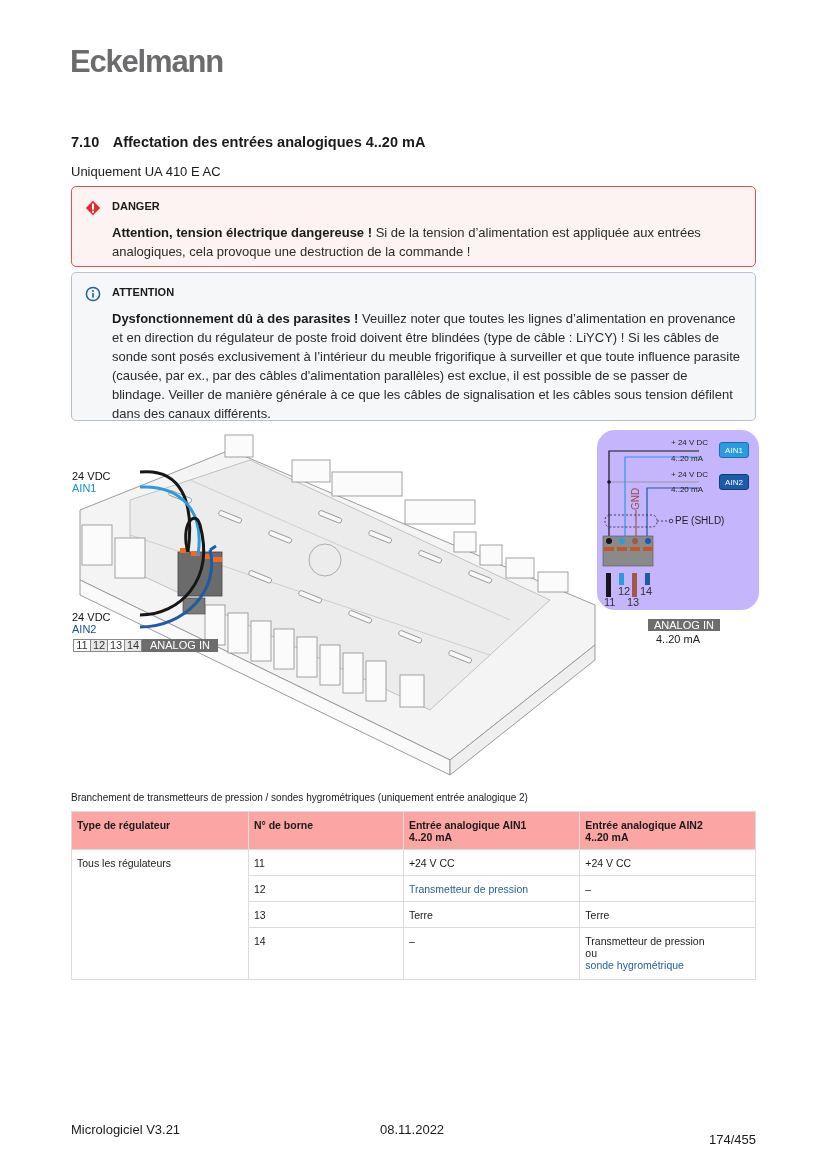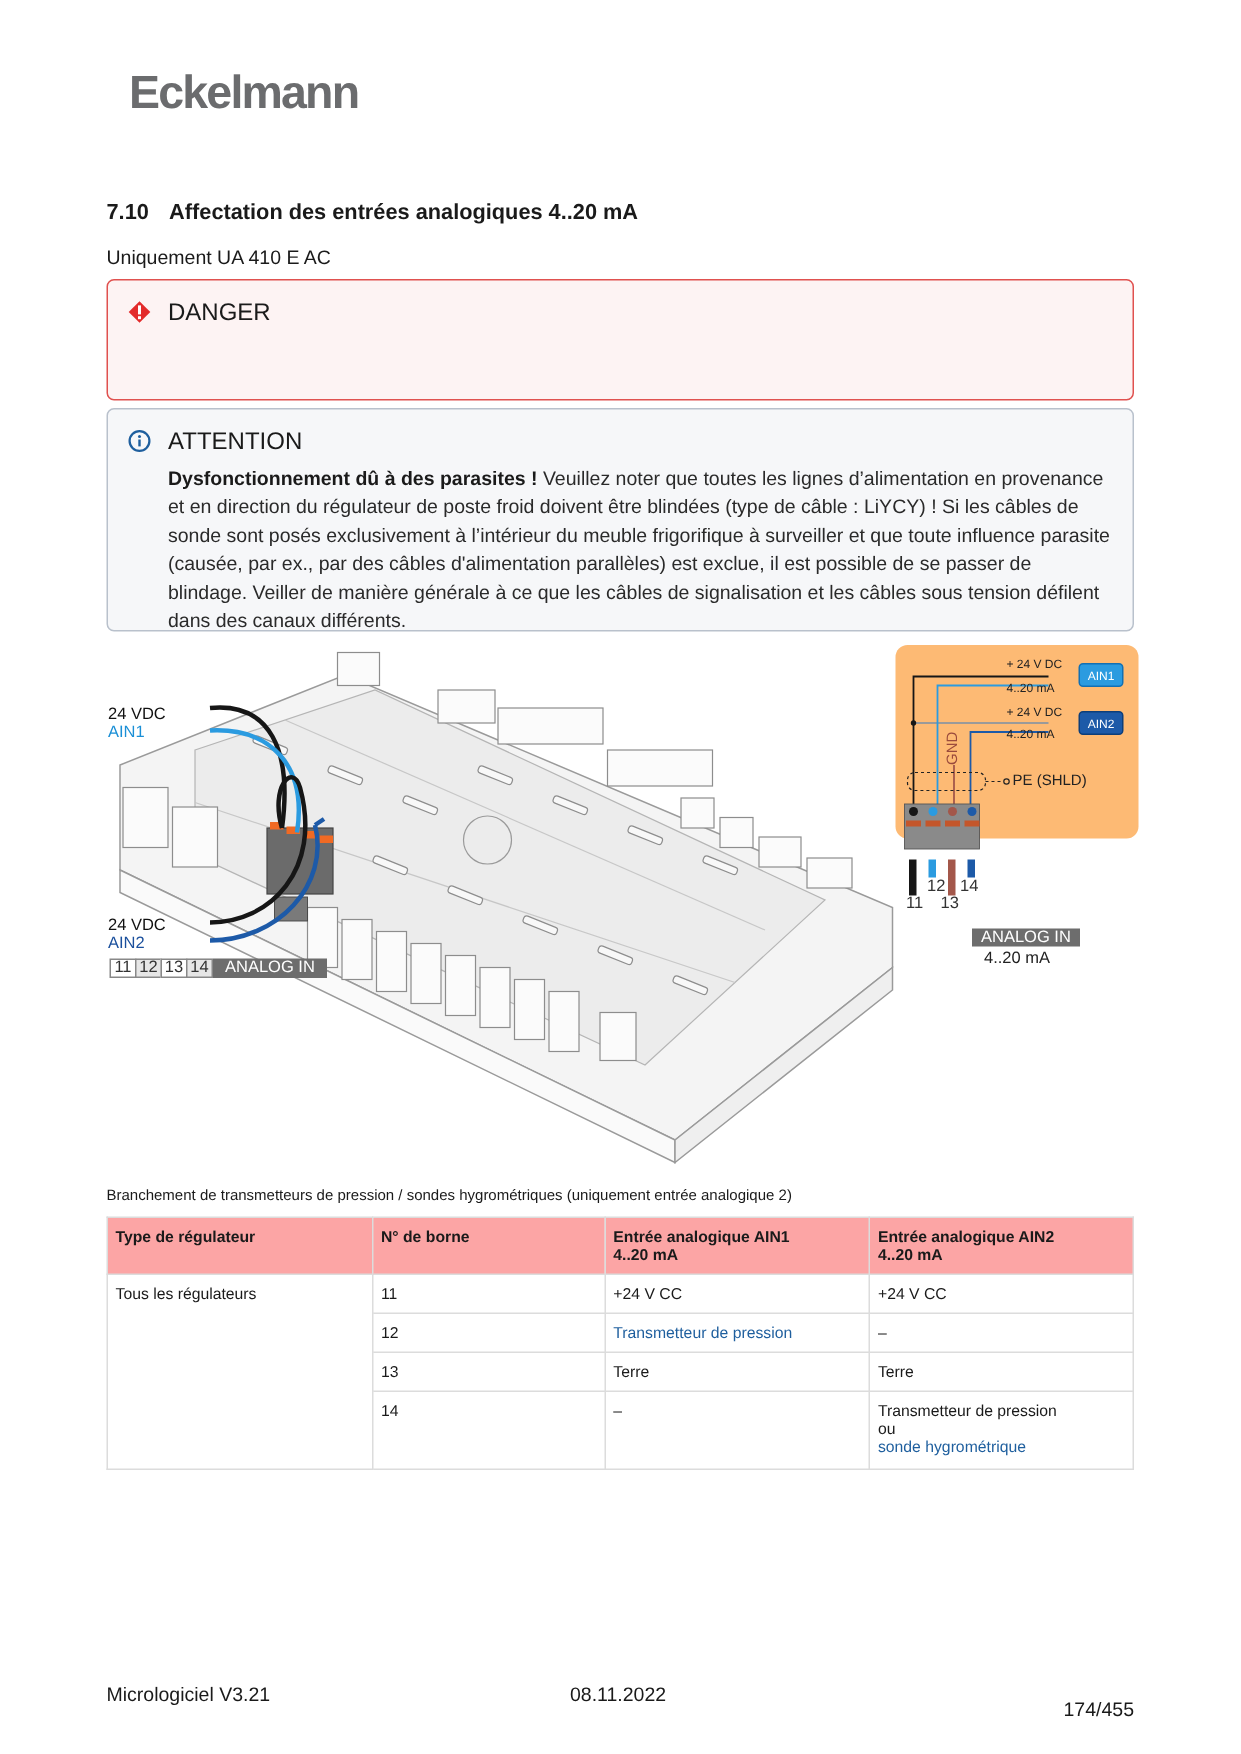--- a/index.html
+++ b/index.html
@@ -1,47 +1,47 @@
 <!DOCTYPE html>
 <html><head>
 <meta charset="utf-8">
 <style>
   * { box-sizing: border-box; margin: 0; padding: 0; }
   html, body { width: 827px; height: 1169px; background: #ffffff; overflow: hidden; }
   body { position: relative; font-family: "Liberation Sans", sans-serif; color: #1a1a1a; }
 
-  .logo { position: absolute; left: 86px; top: 44px; font-family: "Liberation Sans", sans-serif; font-weight: bold; font-size: 31px; letter-spacing: -1.2px; color: #6b6c6e; }
+  .logo { position: absolute; left: 70px; top: 44px; font-family: "Liberation Sans", sans-serif; font-weight: bold; font-size: 31px; letter-spacing: -1.2px; color: #6b6c6e; }
 
   .section-title { position: absolute; left: 71px; top: 134px; font-size: 14.5px; font-weight: bold; color: #1a1a1a; }
   .section-title .num { margin-right: 10px; }
   .subtitle { position: absolute; left: 71px; top: 164px; font-size: 13px; color: #1a1a1a; }
 
   .notice { position: absolute; left: 71px; border-radius: 5px; border: 1.5px solid; }
   .notice.danger { top: 186px; width: 685px; height: 81px; background: #fdf3f3; border-color: #e0514f; }
   .notice.attention { top: 272px; width: 685px; height: 149px; background: #f6f7f9; border-color: #b9c1cc; }
-  .notice .head { position: absolute; left: 40px; top: 13px; font-size: 16px; font-weight: normal; color: #1a1a1a; }
+  .notice .head { position: absolute; left: 40px; top: 13px; font-size: 11px; font-weight: bold; color: #1a1a1a; }
   .notice .body { position: absolute; left: 40px; top: 36px; right: 14px; font-size: 13px; line-height: 19px; color: #2a2a2a; }
   .notice .body b { color: #1a1a1a; }
   .notice .icon { position: absolute; left: 13px; top: 13px; width: 16px; height: 16px; }
 
   
   .illus { position: absolute; left: 70px; top: 430px; width: 690px; height: 360px; }
   .illus svg { position: absolute; left: 0; top: 0; }
 
   .lbl { position: absolute; font-size: 11px; line-height: 12px; white-space: nowrap; }
   .lbl.black { color: #111; }
   .lbl.blue1 { color: #1a8fd6; }
   .lbl.blue2 { color: #1a4f9c; }
 
   .term-strip { position: absolute; left: 3px; top: 209px; display: flex; height: 13px; font-size: 11px; }
   .term-strip .cell { border: 1px solid #888; width: 18px; text-align: center; line-height: 11px; color: #333; margin-right: -1px; background: #fff; }
   .term-strip .cell.g { background: #e6e6e6; }
   .term-strip .tag { background: #6d6d6d; color: #fff; padding: 0 8px; line-height: 13px; margin-left: 1px; }
 
-  .wiring-box { position: absolute; left: 527px; top: 0px; width: 162px; height: 129px; background: #fdba74; border-radius: 8px; }
+  .wiring-box { position: absolute; left: 527px; top: 0px; width: 162px; height: 180px; background: #c4b5fd; border-radius: 18px; }
   .wire-lbl { position: absolute; font-size: 8px; color: #222; white-space: nowrap; }
   .ain-badge { position: absolute; width: 30px; height: 16px; border-radius: 3px; font-size: 8px; color: #fff; text-align: center; line-height: 16px; border: 1px solid #0c4c8c; }
   .ain-badge.a1 { background: #2b9be0; border-color: #1170b5; }
   .ain-badge.a2 { background: #1d5aa8; border-color: #0d3e7a; }
   .gnd { position: absolute; font-size: 10px; color: #9a4a3c; transform: rotate(-90deg); transform-origin: left top; }
   .pe { position: absolute; font-size: 10px; color: #222; text-align: right; }
   .termnum { position: absolute; font-size: 11px; color: #333; }
   .analog-tag { position: absolute; left: 578px; top: 189px; background: #6d6d6d; color: #fff; font-size: 11px; line-height: 12px; padding: 0 6px; }
   .analog-sub { position: absolute; left: 586px; top: 203px; font-size: 11px; color: #222; }
 
@@ -73,20 +73,21 @@
 
 <div class="notice danger">
   <span class="icon">
     <svg width="16" height="16" viewBox="0 0 16 16">
       <path d="M8 0.8 L15.2 8 L8 15.2 L0.8 8 Z" fill="#e32b2b"></path>
       <rect x="7" y="3.6" width="2" height="6" fill="#fff"></rect>
       <rect x="7" y="10.8" width="2" height="2" fill="#fff"></rect>
     </svg>
   </span>
   <div class="head">DANGER</div>
+  <div class="body"><b>Attention, tension électrique dangereuse !</b><span> Si de la tension d’alimentation est appliquée aux entrées analogiques, cela provoque une destruction de la commande !</span></div>
 </div>
 
 <div class="notice attention">
   <span class="icon">
     <svg width="16" height="16" viewBox="0 0 16 16">
       <circle cx="8" cy="8" r="6.6" fill="none" stroke="#1f5f9e" stroke-width="1.5"></circle>
       <rect x="7.2" y="7" width="1.6" height="4.6" fill="#1f5f9e"></rect>
       <circle cx="8" cy="5" r="1" fill="#1f5f9e"></circle>
     </svg>
   </span>

